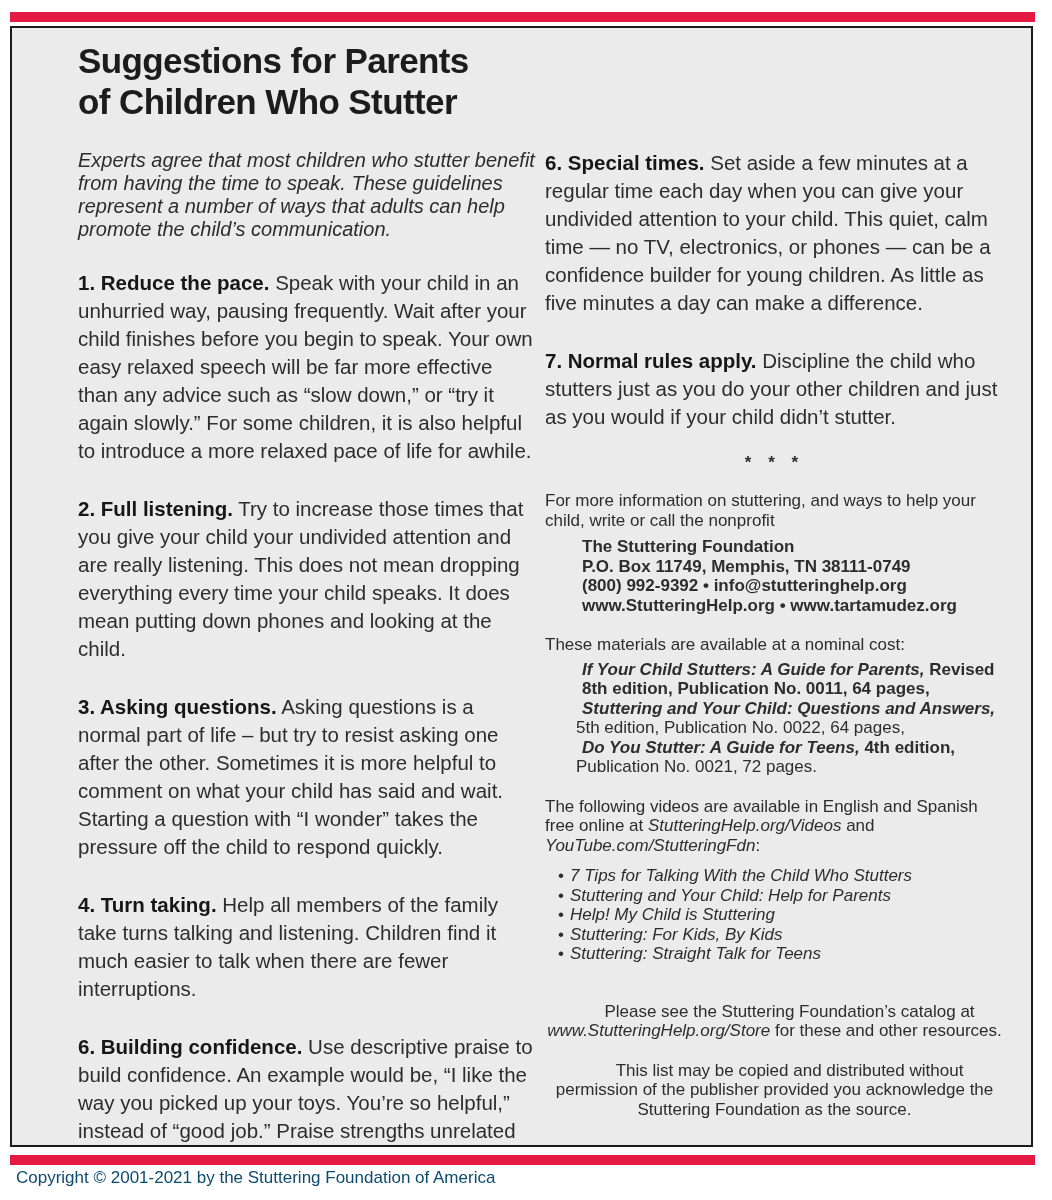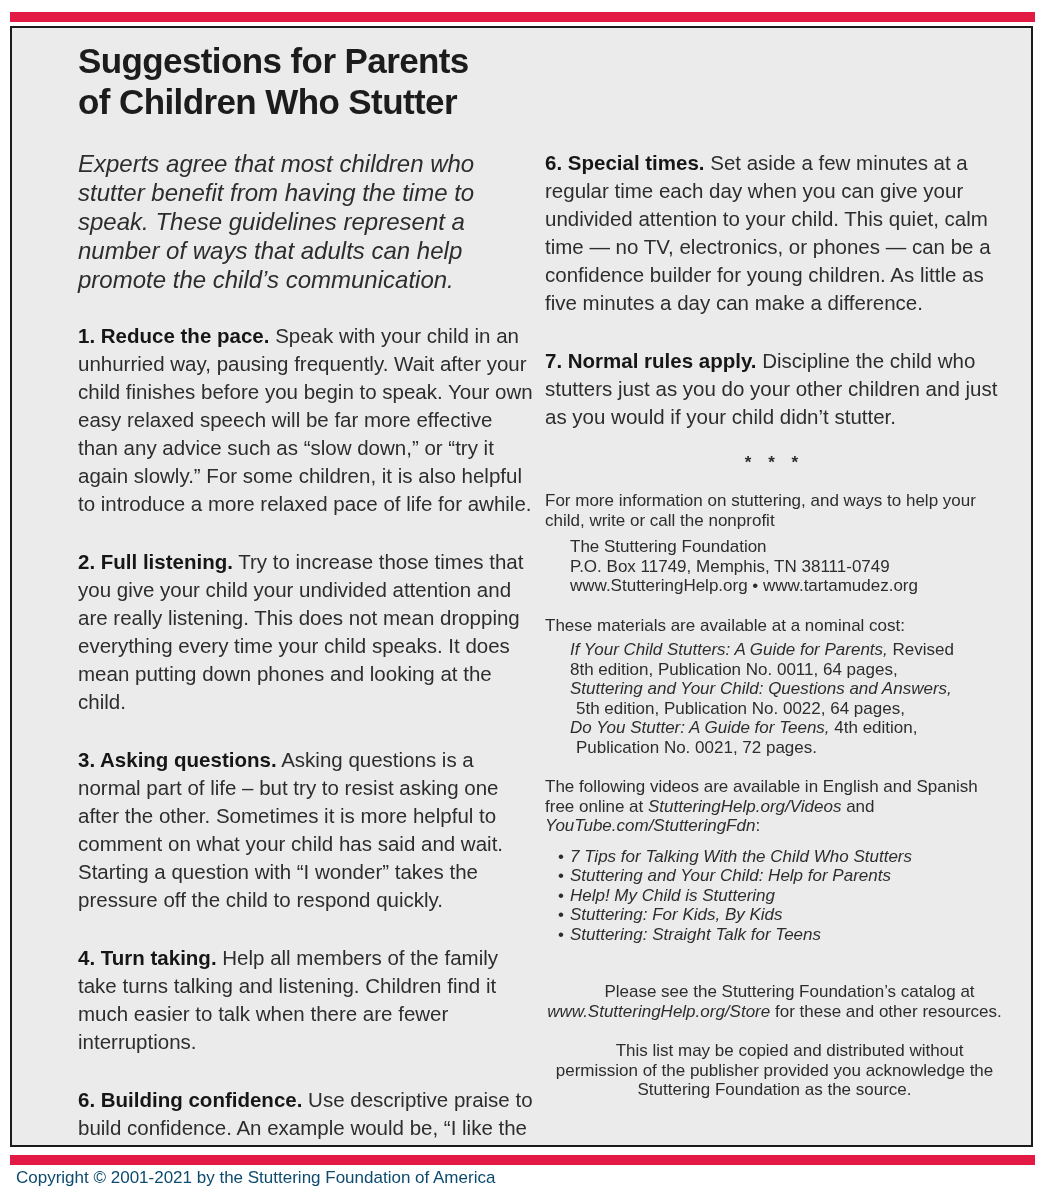--- a/index.html
+++ b/index.html
@@ -30,40 +30,40 @@
     font-size: 35px; font-weight: 700; line-height: 41px;
     letter-spacing: -0.6px;
     color: #1c1c1c;
     margin: 0 0 27px 0;
   }
   .columns { display: flex; }
   .col-left  { width: 458px; flex: 0 0 458px; }
   .col-right { width: 459px; flex: 0 0 459px; margin-left: 9px; }
   .intro {
     font-style: italic;
-    font-size: 24px; line-height: 29px;
+    font-size: 20px; line-height: 23px;
     color: #2d2d2d;
     margin: 0 0 28px 0;
   }
   .item {
     font-size: 20.5px; line-height: 28px;
     color: #2d2d2d;
     margin: 0 0 30px 0;
   }
   .item .head { font-weight: 700; color: #161616; }
   .divider {
     text-align: center;
     font-size: 17px; font-weight: 700;
     letter-spacing: 6px;
     color: #2d2d2d;
     margin: 0 0 18px 0;
   }
   .sm { font-size: 17px; line-height: 19.5px; color: #2d2d2d; margin: 0; }
   .sm-block { margin-bottom: 20px; }
-  .ind1 { margin-left: 25px; }
+  .ind1 { margin-left: 37px; font-weight: bold; }
   .ind2 { margin-left: 31px; }
   .it { font-style: italic; }
   .video-item { margin-left: 13px; font-size: 17px; line-height: 19.5px; color: #2d2d2d; }
   .video-item .bullet { margin-right: 6px; }
   .first-indent { text-indent: 30px; text-align: center; }
   .mt-extra { margin-top: 38px; }
   .copyright {
     position: absolute;
     left: 16px; top: 1168px;
     font-size: 17px; color: #0c4a6e;
@@ -103,20 +103,21 @@
 
       <p class="item" style="margin-bottom:22px;"><span class="head">7. Normal rules apply.</span> <span>Discipline the child who stutters just as you do your other children and just as you would if your child didn’t stutter.</span></p>
 
       <div class="divider">* * *</div>
 
       <div class="sm-block">
         <p class="sm">For more information on stuttering, and ways to help your child, write or call the nonprofit</p>
         <div class="sm ind1" style="margin-top:7px;">
           <div>The Stuttering Foundation</div>
           <div>P.O. Box 11749, Memphis, TN 38111-0749</div>
+          <div>(800) 992-9392 • info@stutteringhelp.org</div>
           <div>www.StutteringHelp.org • www.tartamudez.org</div>
         </div>
       </div>
 
       <div class="sm-block">
         <p class="sm">These materials are available at a nominal cost:</p>
         <div style="margin-top:5px;">
           <div class="sm ind1"><span class="it">If Your Child Stutters: A Guide for Parents,</span><span> Revised</span></div>
           <div class="sm ind1"><span class="it"></span><span>8th edition, Publication No. 0011, 64 pages,</span></div>
           <div class="sm ind1"><span class="it">Stuttering and Your Child: Questions and Answers,</span><span></span></div>

